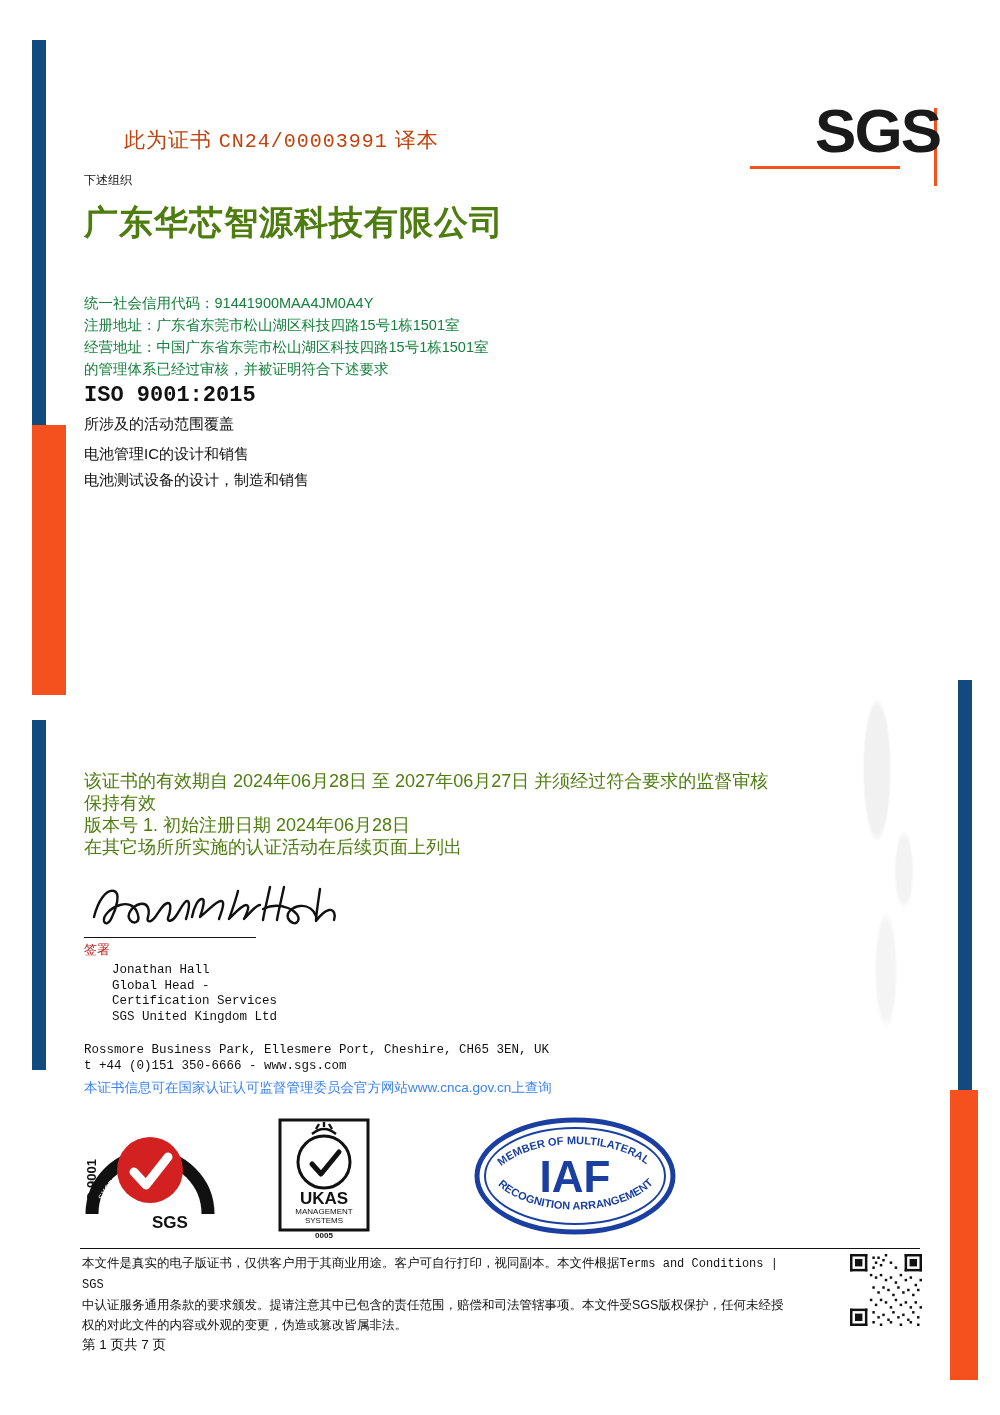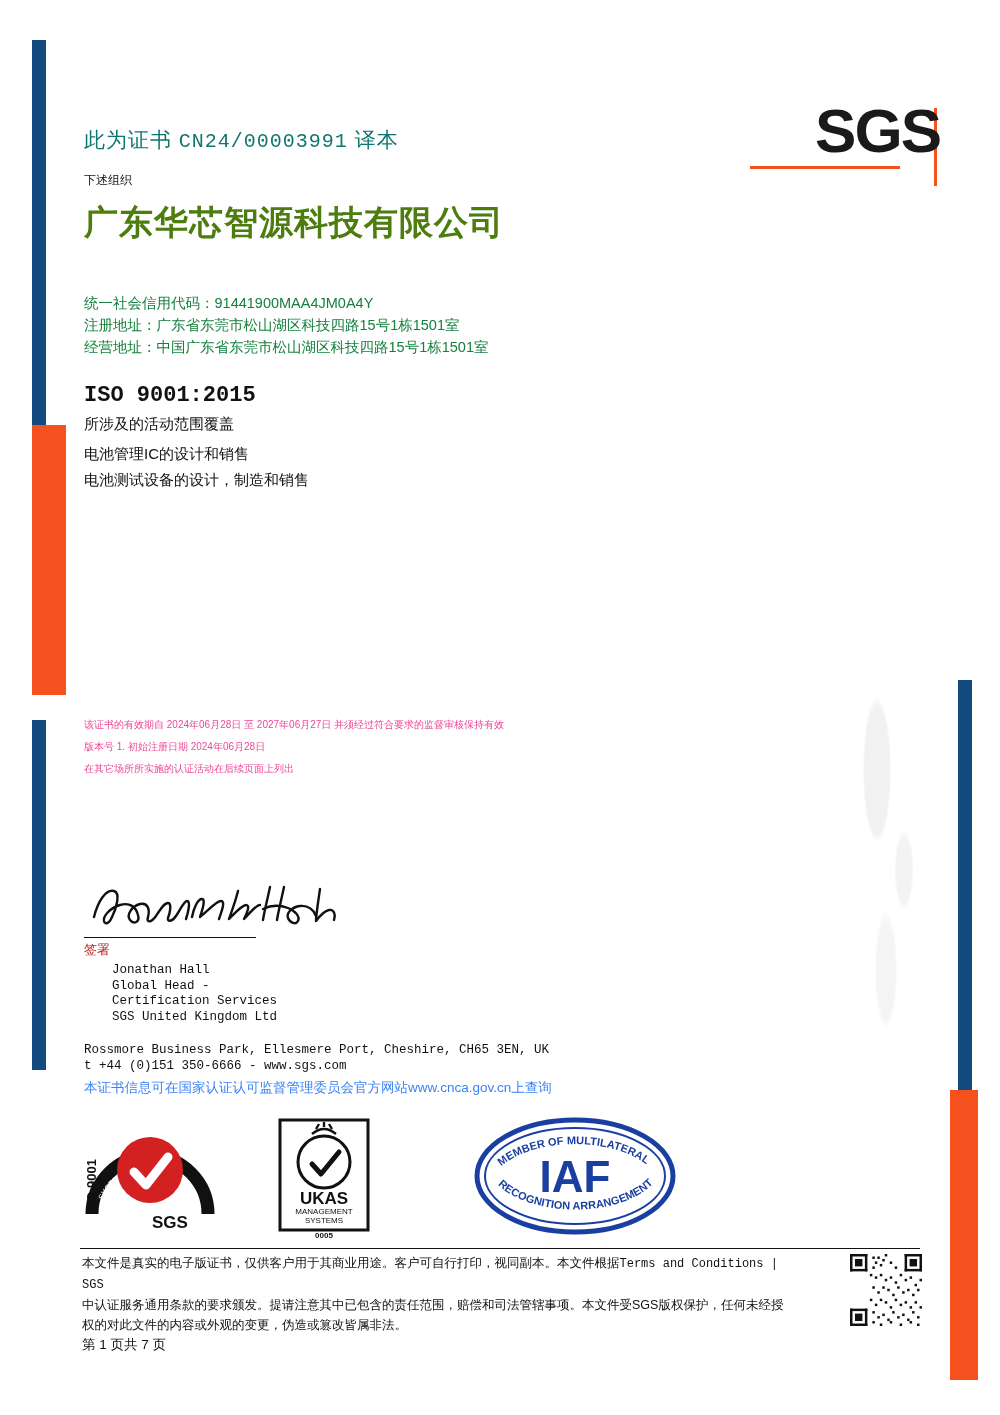--- a/index.html
+++ b/index.html
@@ -100,22 +100,23 @@
     position: absolute;
     left: 84px;
     top: 0;
     width: 700px;
   }
   .cert-line {
     position: absolute;
     top: 126px;
     font-size: 21px;
     letter-spacing: 1px;
-    color: #0f766e;
+    color: #c2410c;
     font-family: "Liberation Sans", sans-serif;
+    margin-left: 40px;
   }
   .cert-line .mono {
     font-family: "Liberation Mono", monospace;
     font-size: 20px;
   }
   .org-label {
     position: absolute;
     top: 172px;
     font-size: 12px;
     color: #111;
@@ -154,24 +155,24 @@
   .scope-lines {
     position: absolute;
     top: 441px;
     font-size: 15px;
     line-height: 26px;
     color: #111;
   }
 
   .validity {
     position: absolute;
-    top: 714px;
-    font-size: 10px;
+    top: 770px;
+    font-size: 18px;
     line-height: 22px;
-    color: #ec4899;
+    color: #4d7c0f;
   }
 
   
   .signature-block {
     position: absolute;
     top: 875px;
     left: 84px;
     width: 560px;
   }
   .signature-svg {
@@ -296,20 +297,21 @@
       <span>译本</span>
     </div>
 
     <div class="org-label">下述组织</div>
     <div class="org-name">广东华芯智源科技有限公司</div>
 
     <div class="details">
       <div>统一社会信用代码：91441900MAA4JM0A4Y</div>
       <div>注册地址：广东省东莞市松山湖区科技四路15号1栋1501室</div>
       <div>经营地址：中国广东省东莞市松山湖区科技四路15号1栋1501室</div>
+      <div>的管理体系已经过审核，并被证明符合下述要求</div>
     </div>
 
     <div class="iso-std">ISO 9001:2015</div>
 
     <div class="scope-intro">所涉及的活动范围覆盖</div>
     <div class="scope-lines">
       <div>电池管理IC的设计和销售</div>
       <div>电池测试设备的设计，制造和销售</div>
     </div>
 

